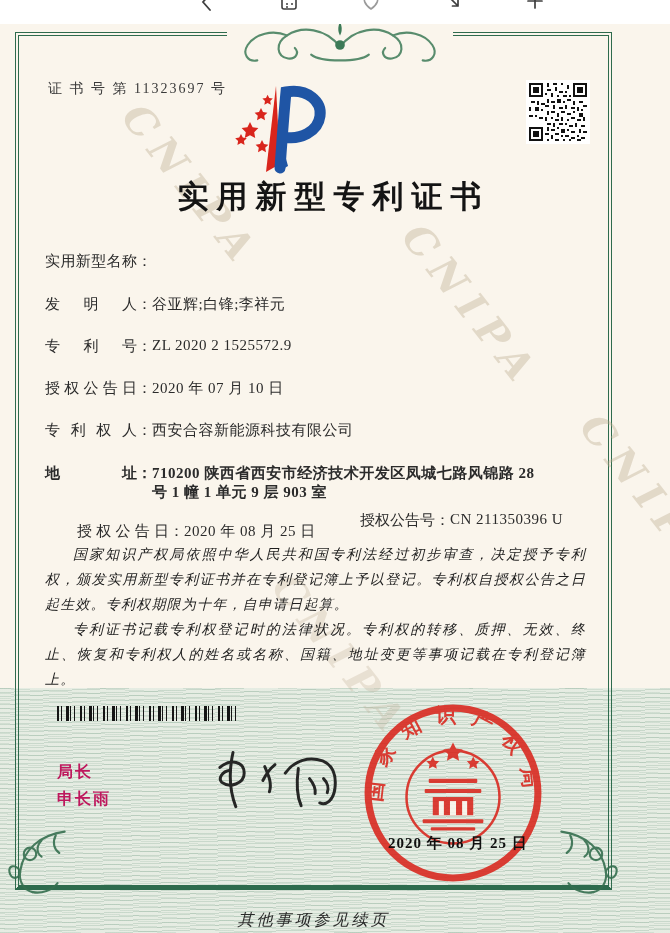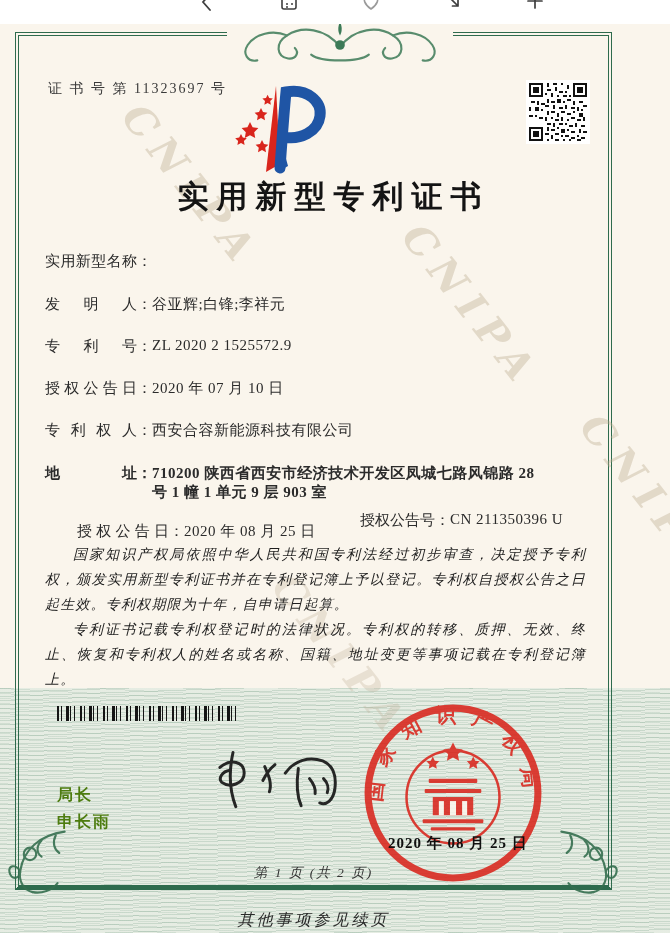--- a/index.html
+++ b/index.html
@@ -36,21 +36,21 @@
   .para{position:absolute;left:45px;width:541px;font-size:14px;line-height:25px;color:#1e1e1e;
         font-style:italic;letter-spacing:1.2px;text-indent:2em;text-align:justify;}
   .barcode{position:absolute;left:57px;top:682px;width:183px;height:15px;
      background:repeating-linear-gradient(90deg,
        #151515 0 2px, rgba(0,0,0,0) 2px 4px,
        #151515 4px 5px, rgba(0,0,0,0) 5px 9px,
        #151515 9px 12px, rgba(0,0,0,0) 12px 13px,
        #151515 13px 14px, rgba(0,0,0,0) 14px 17px,
        #151515 17px 18px, rgba(0,0,0,0) 18px 23px);}
   .officer{position:absolute;left:57px;font-family:Liberation Serif, serif;
-           font-weight:bold;font-size:16px;color:#4d7c0f;letter-spacing:2px;margin-top:23px;}
+           font-weight:bold;font-size:16px;color:#be185d;letter-spacing:2px;}
   .signature{position:absolute;left:205px;top:716px;}
   .seal{position:absolute;left:360px;top:676px;mix-blend-mode:multiply;}
   .seal-date{position:absolute;left:388px;top:810px;font-size:15px;color:#101010;
              letter-spacing:1px;z-index:5;font-weight:bold;}
   .page-num{position:absolute;left:15px;top:840px;width:597px;text-align:center;
             font-size:13.5px;font-style:italic;color:#333;letter-spacing:2px;}
   .cont-note{position:absolute;left:15px;top:886px;width:597px;text-align:center;
              font-size:16px;font-style:italic;color:#2a2a2a;letter-spacing:3px;}
   .ornament-top{position:absolute;left:227px;top:-4px;background:#faf5ec;padding:0 6px;}
   .corner{position:absolute;bottom:36px;}
@@ -347,18 +347,17 @@
             <rect x="78" y="100" width="5" height="14" fill="#faf5ec"></rect>
             <rect x="89" y="100" width="6" height="14" fill="#faf5ec"></rect>
             <rect x="101" y="100" width="5" height="14" fill="#faf5ec"></rect>
             <rect x="62" y="118" width="60" height="4" rx="1"></rect>
             <rect x="70" y="126" width="44" height="3" rx="1"></rect>
           </g>
         </g>
       </svg>
       <div class="seal-date">2020 年 08 月 25 日</div>
 
-      <div class="page-num">第 1 页 (共 2 页)</div>
       <div class="cont-note">其他事项参见续页</div>
 
     </div>
   </div>
 </div>
 
 </body></html>

